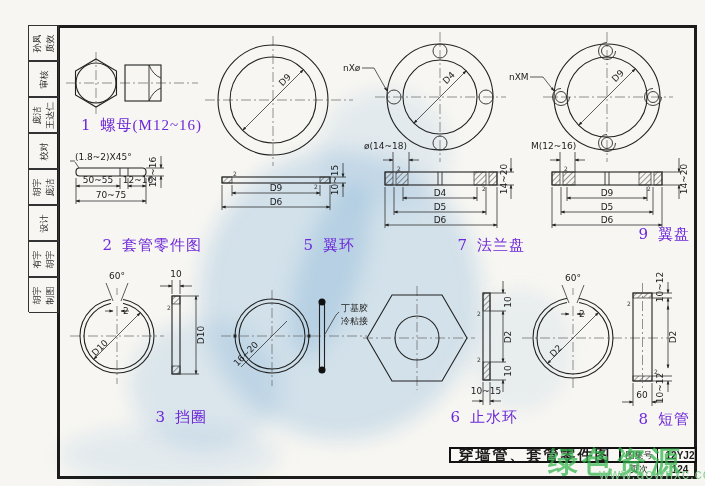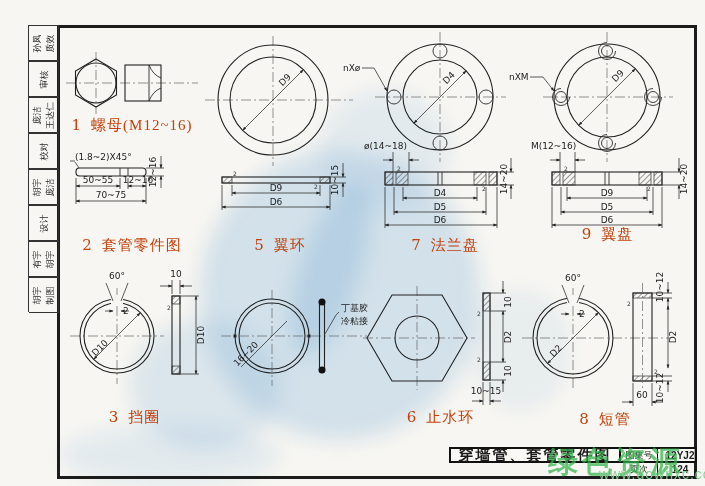--- a/index.html
+++ b/index.html
@@ -12,22 +12,22 @@
          border:3px solid #1c1c1c;box-sizing:border-box;}
   
   .sidebar{position:absolute;left:28px;top:25px;width:30px;height:287px;
            display:flex;flex-direction:column;border-left:1px solid #333;}
   .sb-cell{flex:1;border:1px solid #333;border-left:none;display:flex;
            align-items:center;justify-content:center;gap:0;}
   .vtb{width:13px;height:34px;display:flex;align-items:center;justify-content:center;overflow:visible;}
   .vt{display:inline-block;transform:rotate(-90deg);white-space:nowrap;font-size:9px;
       color:#2a2a2a;font-family:"Liberation Serif",serif;}
   
-  .cap{position:absolute;text-align:center;font-family:"Liberation Serif",serif;
-       font-size:15px;color:#c2410c;letter-spacing:1px;}
+  .cap{position:absolute;text-align:right;font-family:"Liberation Serif",serif;
+       font-size:15px;color:#6d28d9;letter-spacing:1px;}
   .cap .n{margin-right:9px;font-family:"DejaVu Serif",serif;}
   
   svg{position:absolute;overflow:visible;}
   svg text{font-family:"DejaVu Sans",sans-serif;font-size:9px;fill:#1b1b1b;}
   .ol{stroke:#222;stroke-width:1.1;fill:none;}
   .th{stroke:#2a2a2a;stroke-width:.9;fill:none;}
   .dl{stroke:#333;stroke-width:.8;fill:none;}
   .cl{stroke:#666;stroke-width:.7;fill:none;stroke-dasharray:10 3 2 3;}
   .mk{font-size:6px;fill:#333;}
   

